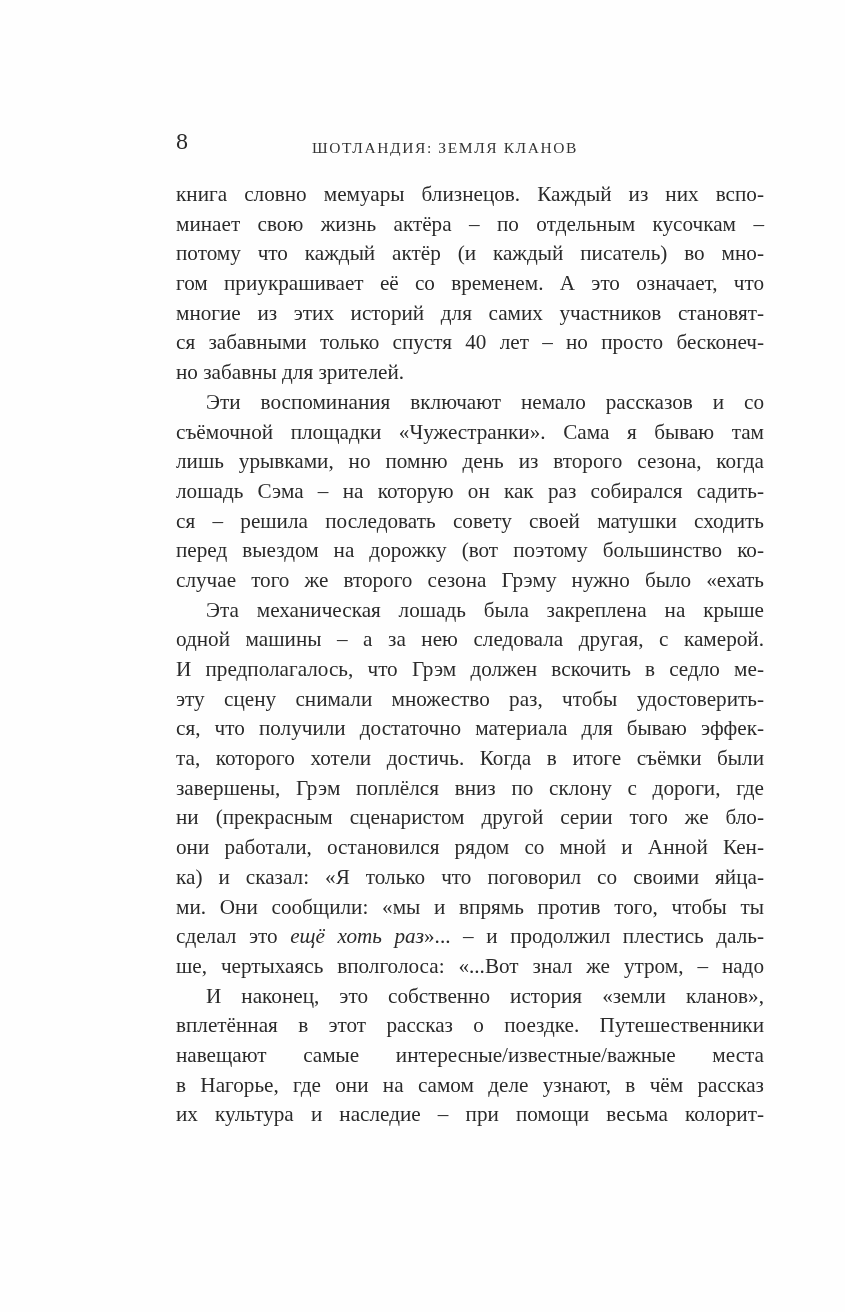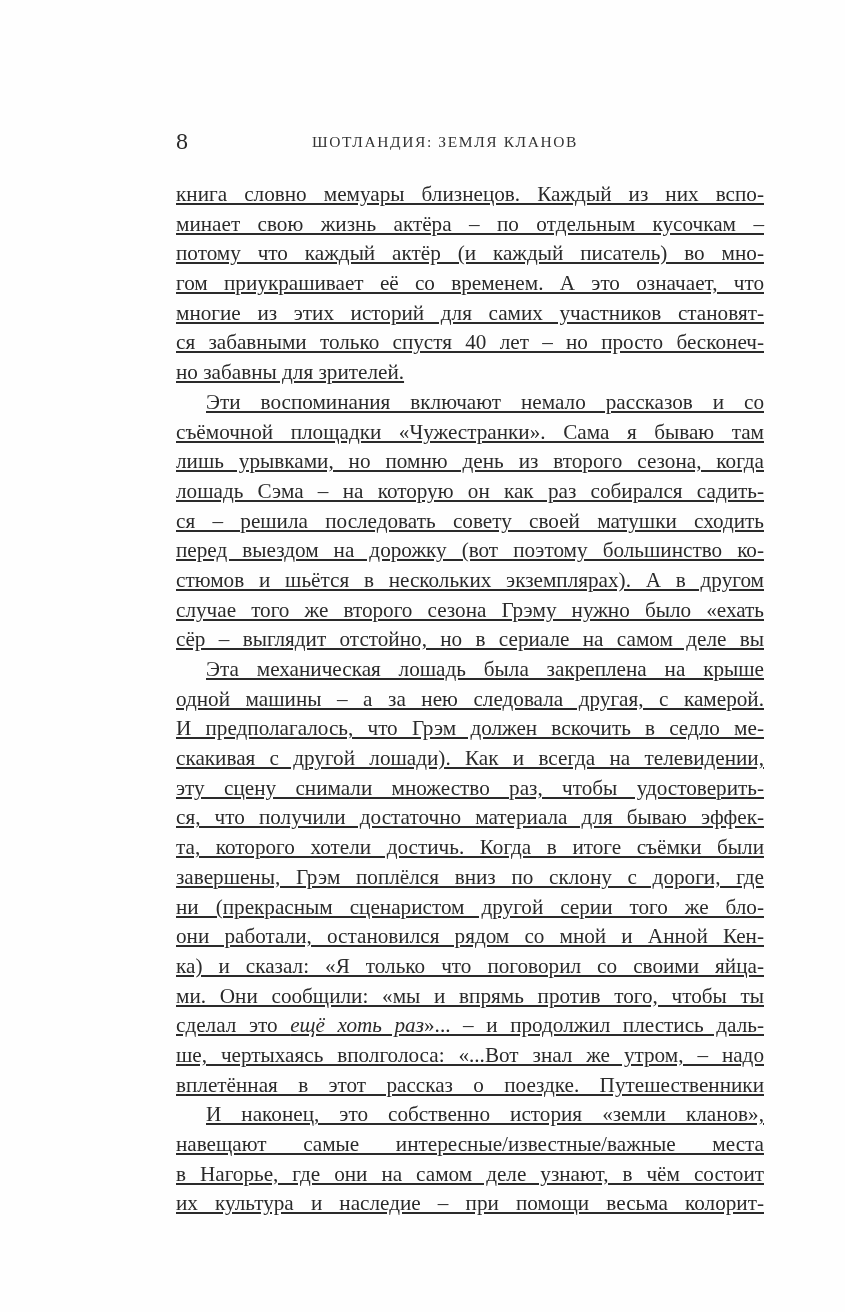--- a/index.html
+++ b/index.html
@@ -32,21 +32,21 @@
       position: absolute;
       left: 0;
       top: 0;
       font-size: 24px;
       line-height: 30px;
       color: #2a2a2a;
     }
     .running-title {
       position: absolute;
       left: 136px;
-      top: 4px;
+      top: 10px;
       font-size: 15.5px;
       letter-spacing: 1.6px;
       line-height: 24px;
       color: #333;
     }
     .body-text {
       position: absolute;
       left: 176px;
       top: 180px;
       width: 588px;
@@ -66,21 +66,20 @@
     }
     .line.indent {
       padding-left: 30px;
     }
     .line .inner {
       display: inline-block;
       width: 100%;
       text-align: justify;
       text-align-last: justify;
       white-space: normal;
-      text-decoration: underline;
     }
     .line.last .inner {
       text-align-last: left;
     }
     em { font-style: italic; }
   </style>
 </head>
 <body>
 
 <div class="page">
@@ -96,36 +95,33 @@
       <span class="line"><span class="inner">гом приукрашивает её со временем. А это означает, что</span></span>
       <span class="line"><span class="inner">многие из этих историй для самих участников становят-</span></span>
       <span class="line"><span class="inner">ся забавными только спустя 40 лет – но просто бесконеч-</span></span>
       <span class="line last"><span class="inner">но забавны для зрителей.</span></span>
       <span class="line indent"><span class="inner">Эти воспоминания включают немало рассказов и со</span></span>
       <span class="line"><span class="inner">съёмочной площадки «Чужестранки». Сама я бываю там</span></span>
       <span class="line"><span class="inner">лишь урывками, но помню день из второго сезона, когда</span></span>
       <span class="line"><span class="inner">лошадь Сэма – на которую он как раз собирался садить-</span></span>
       <span class="line"><span class="inner">ся – решила последовать совету своей матушки сходить</span></span>
       <span class="line"><span class="inner">перед выездом на дорожку (вот поэтому большинство ко-</span></span>
-      <span class="line"><span class="inner">стюмов и шьётся в нескольких экземплярах). А в другом</span></span>
       <span class="line"><span class="inner">случае того же второго сезона Грэму нужно было «ехать</span></span>
-      <span class="line"><span class="inner">сёр – выглядит отстойно, но в сериале на самом деле вы</span></span>
       <span class="line indent"><span class="inner">Эта механическая лошадь была закреплена на крыше</span></span>
       <span class="line"><span class="inner">одной машины – а за нею следовала другая, с камерой.</span></span>
       <span class="line"><span class="inner">И предполагалось, что Грэм должен вскочить в седло ме-</span></span>
-      <span class="line"><span class="inner">скакивая с другой лошади). Как и всегда на телевидении,</span></span>
       <span class="line"><span class="inner">эту сцену снимали множество раз, чтобы удостоверить-</span></span>
       <span class="line"><span class="inner">ся, что получили достаточно материала для бываю эффек-</span></span>
       <span class="line"><span class="inner">та, которого хотели достичь. Когда в итоге съёмки были</span></span>
       <span class="line"><span class="inner">завершены, Грэм поплёлся вниз по склону с дороги, где</span></span>
       <span class="line"><span class="inner">ни (прекрасным сценаристом другой серии того же бло-</span></span>
       <span class="line"><span class="inner">они работали, остановился рядом со мной и Анной Кен-</span></span>
       <span class="line"><span class="inner">ка) и сказал: «Я только что поговорил со своими яйца-</span></span>
       <span class="line"><span class="inner">ми. Они сообщили: «мы и впрямь против того, чтобы ты</span></span>
       <span class="line"><span class="inner"><span>сделал это </span><em>ещё хоть раз</em><span>»... – и продолжил плестись даль-</span></span></span>
       <span class="line"><span class="inner">ше, чертыхаясь вполголоса: «...Вот знал же утром, – надо</span></span>
+      <span class="line indent"><span class="inner">И наконец, это собственно история «земли кланов»,</span></span>
       <span class="line"><span class="inner">вплетённая в этот рассказ о поездке. Путешественники</span></span>
-      <span class="line indent"><span class="inner">И наконец, это собственно история «земли кланов»,</span></span>
       <span class="line"><span class="inner">навещают самые интересные/известные/важные места</span></span>
-      <span class="line"><span class="inner">в Нагорье, где они на самом деле узнают, в чём состоит</span></span>
+      <span class="line"><span class="inner">в Нагорье, где они на самом деле узнают, в чём рассказ</span></span>
       <span class="line"><span class="inner">их культура и наследие – при помощи весьма колорит-</span></span>
     </div>
 </div>
 
 </body></html>

